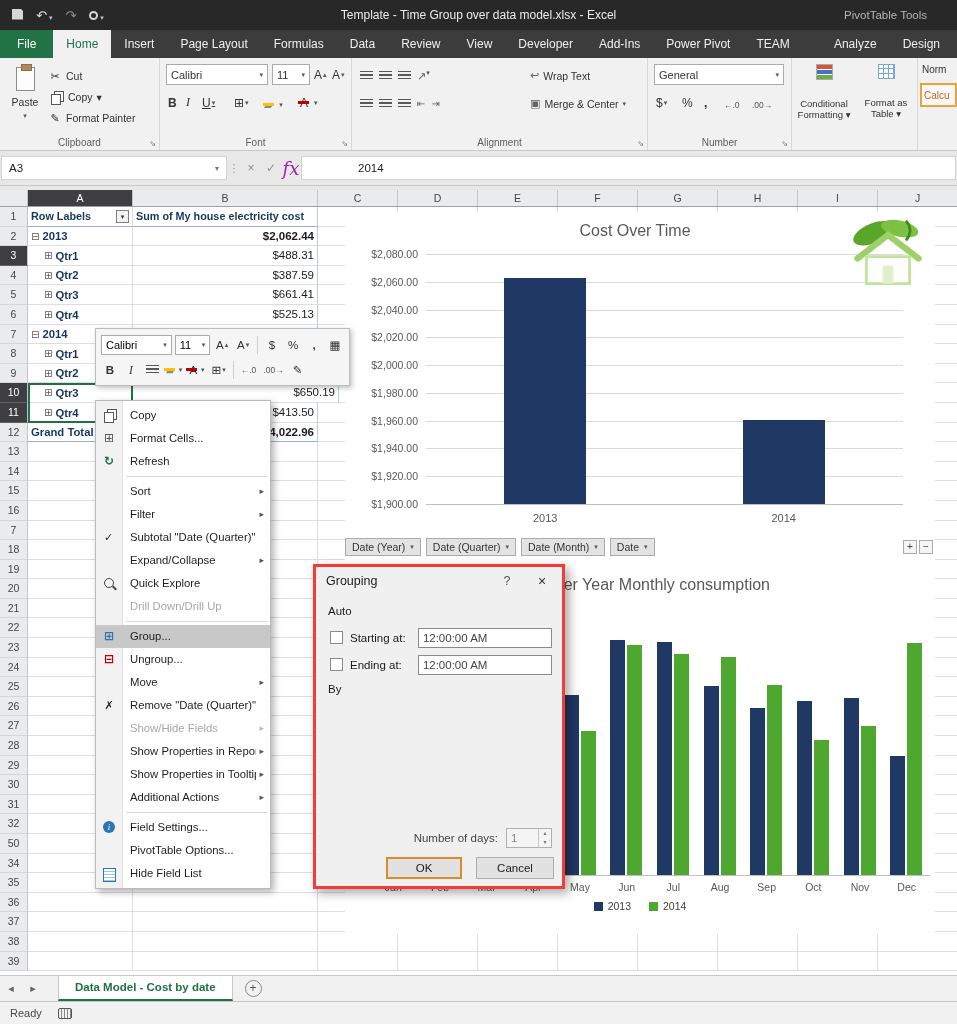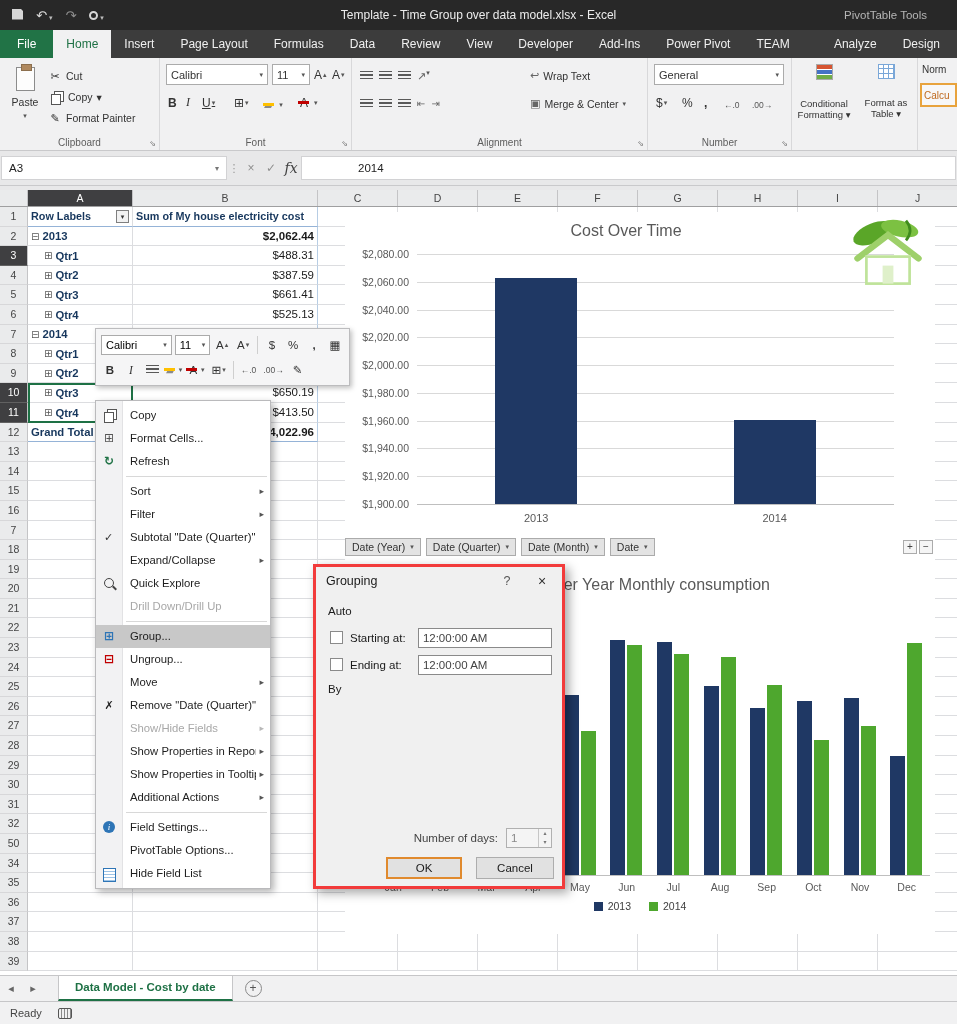--- a/index.html
+++ b/index.html
@@ -52,21 +52,21 @@
   .styles-gallery{position:absolute;left:920px;top:4px;width:37px}
   .style-cell{font-size:10px;padding:2px 2px;white-space:nowrap;overflow:hidden}
   .style-cell.calc{margin-top:6px;border:2px solid #e8a33d;color:#bf6a1f;background:#f7f7f7;height:24px;line-height:18px}
 
   
   .fbar{position:absolute;top:151px;left:0;width:957px;height:35px;background:#e8e8e9;border-bottom:1px solid #c9c9cb;display:flex;align-items:center}
   .namebox{width:226px;height:24px;background:#fff;border:1px solid #d2d2d4;margin-left:1px;display:flex;align-items:center;font-size:11.5px;color:#222;padding:0 7px}
   .nb-caret{margin-left:auto;font-size:8px;color:#777}
   .fb-dots{width:14px;text-align:center;color:#9a9a9a;font-size:11px}
   .fb-btn{width:20px;text-align:center;font-size:12px}
-  .fx{font-family:"DejaVu Serif",serif;font-style:italic;color:#404040;font-size:14px}
+  .fx{font-family:"DejaVu Serif",serif;font-style:italic;color:#a21caf;font-size:18px}
   .fb-input{flex:1;height:24px;background:#fff;border:1px solid #d2d2d4;display:flex;align-items:center;padding-left:56px;font-size:11.5px;color:#222;margin-right:1px}
 
   
   .sheet{position:absolute;top:190px;left:0;width:957px;height:785px;background:#fff;overflow:hidden}
   .colheads{display:flex;height:17px;background:#eaebec;border-bottom:1px solid #9f9fa0}
   .corner{width:28px;flex:none;border-right:1px solid #c4c4c6;background:#eaebec}
   .colhead{flex:none;border-right:1px solid #c4c4c6;font-size:10.5px;color:#454545;text-align:center;line-height:16px}
   .colhead.sel{background:#3f3f41;color:#fff}
   .grow{display:flex;height:19.6px}
   .rowhead{width:28px;flex:none;background:#eaebec;border-right:1px solid #c4c4c6;border-bottom:1px solid #d7d7d9;font-size:10.5px;color:#454545;text-align:center;line-height:19px}
@@ -80,21 +80,21 @@
   .plab{font-weight:700;color:#17375d;font-size:11.3px}
   .pcell{display:inline-flex;align-items:center;gap:3px}
   .ind{padding-left:13px}
   .exp{font-size:10px;color:#5a5a5a;line-height:1}
   .num{text-align:right}
   .vb{font-weight:700}
   .pvdd{width:13px;height:13px;border:1px solid #7f7f7f;background:#f2f2f2;font-size:7px;line-height:11px;text-align:center;color:#333;flex:none}
 
   
   .chart-layer{position:absolute;left:345px;top:22px;width:590px;height:722px;background:#fff}
-  .chart1{position:absolute;left:0;top:2px;width:562px;height:320px}
+  .chart1{position:absolute;left:9px;top:2px;width:562px;height:320px}
   .ctitle{position:absolute;top:8px;left:0;right:0;text-align:center;font-size:16px;color:#595959}
   .cgrid{position:absolute;height:1px;background:#d9d9d9}
   .ytick{position:absolute;left:0;width:64px;text-align:right;font-size:10.5px;color:#595959}
   .xaxis{position:absolute;height:1px;background:#bfbfbf}
   .bar1{position:absolute;width:82px}
   .xtick{position:absolute;width:80px;text-align:center;font-size:11px;color:#595959}
   .fieldbtns{position:absolute;left:0;top:325px;width:590px;height:20px}
   .fbtn{display:inline-flex;align-items:center;gap:5px;height:18px;margin-right:5px;padding:0 6px;background:#e3e3e3;border:1px solid #ababab;font-size:10.5px;color:#333;white-space:nowrap}
   .fbtn .car{font-size:7px;color:#555}
   .zoom{position:absolute;top:3px;width:14px;height:14px;border:1px solid #ababab;background:#f5f5f5;font-size:10px;line-height:12px;text-align:center;color:#444}
@@ -523,21 +523,21 @@
           <div class="cell" style="width: 80px;"></div>
           <div class="cell" style="width: 80px;"></div>
           <div class="cell" style="width: 80px;"></div>
         </div>
         <div class="grow">
           <div class="rowhead sel">10</div>
           <div class="cell" style="width: 105px;"><span class="pcell ind">
               <span class="exp">⊞</span>
               <span class="plab">Qtr3</span>
             </span></div>
-          <div class="cell pvr num" style="width: 185px;">$650.19</div>
+          <div class="cell pvr num" style="width: 206px;">$650.19</div>
           <div class="cell" style="width: 80px;"></div>
           <div class="cell" style="width: 80px;"></div>
           <div class="cell" style="width: 80px;"></div>
           <div class="cell" style="width: 80px;"></div>
           <div class="cell" style="width: 80px;"></div>
           <div class="cell" style="width: 80px;"></div>
           <div class="cell" style="width: 80px;"></div>
           <div class="cell" style="width: 80px;"></div>
         </div>
         <div class="grow">

